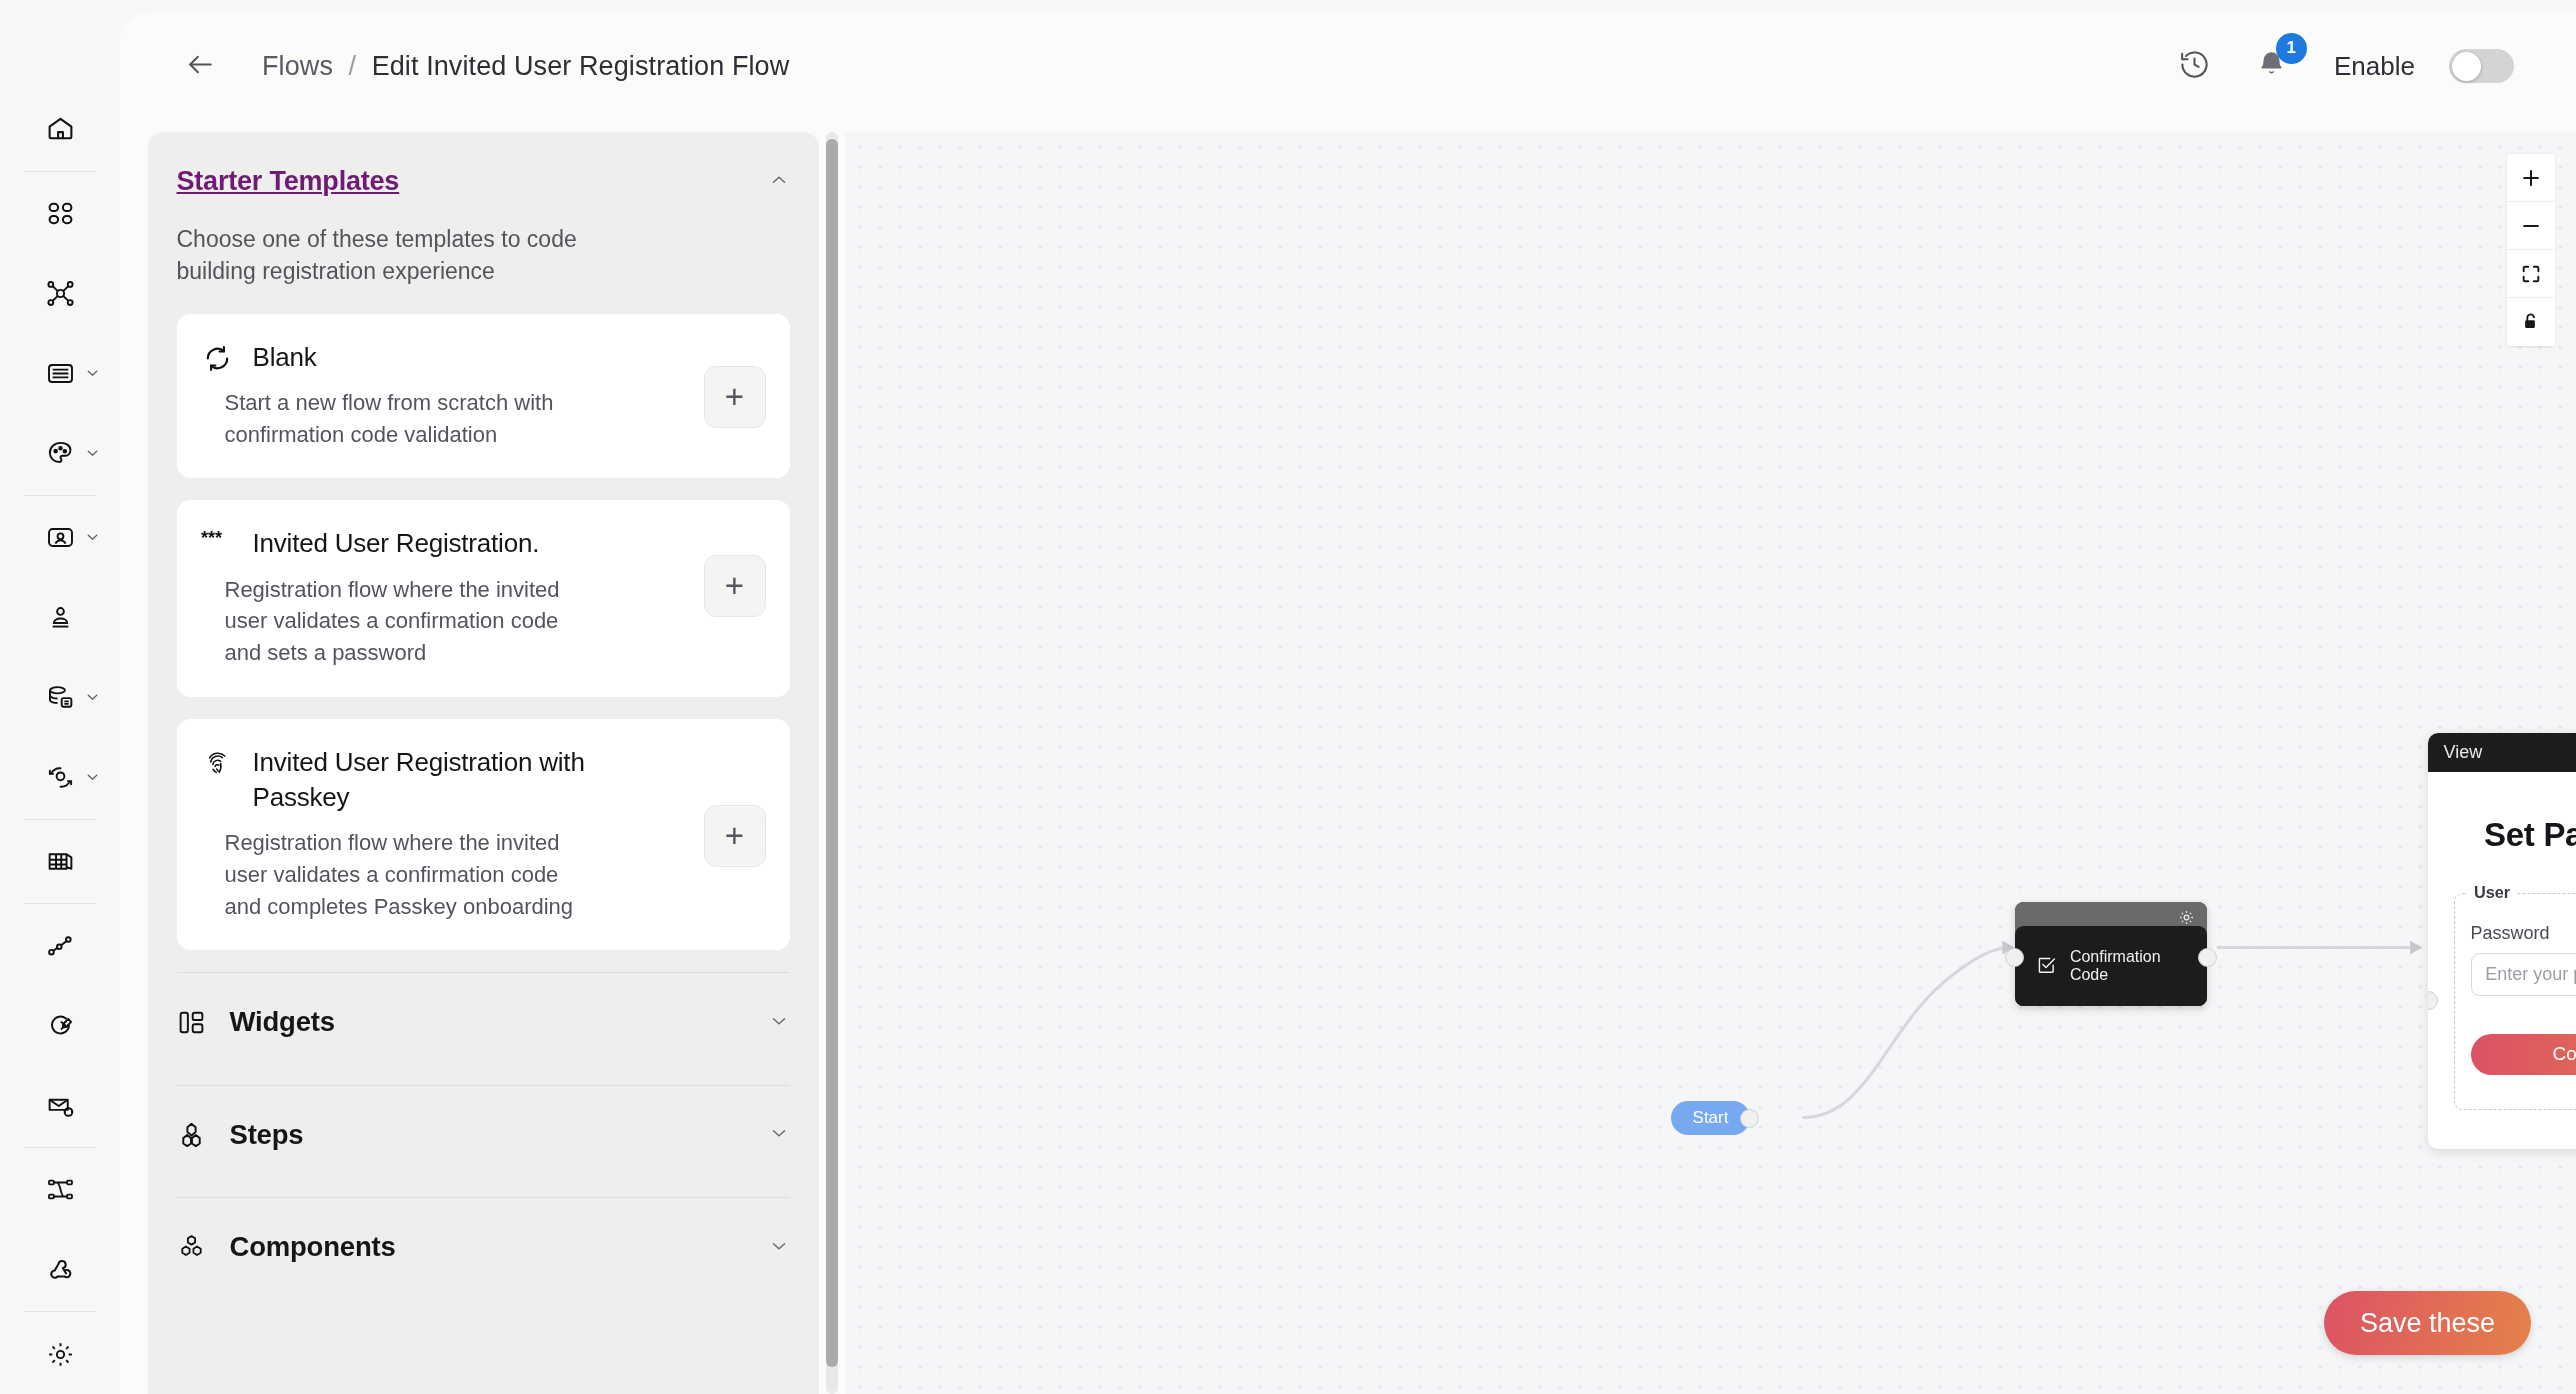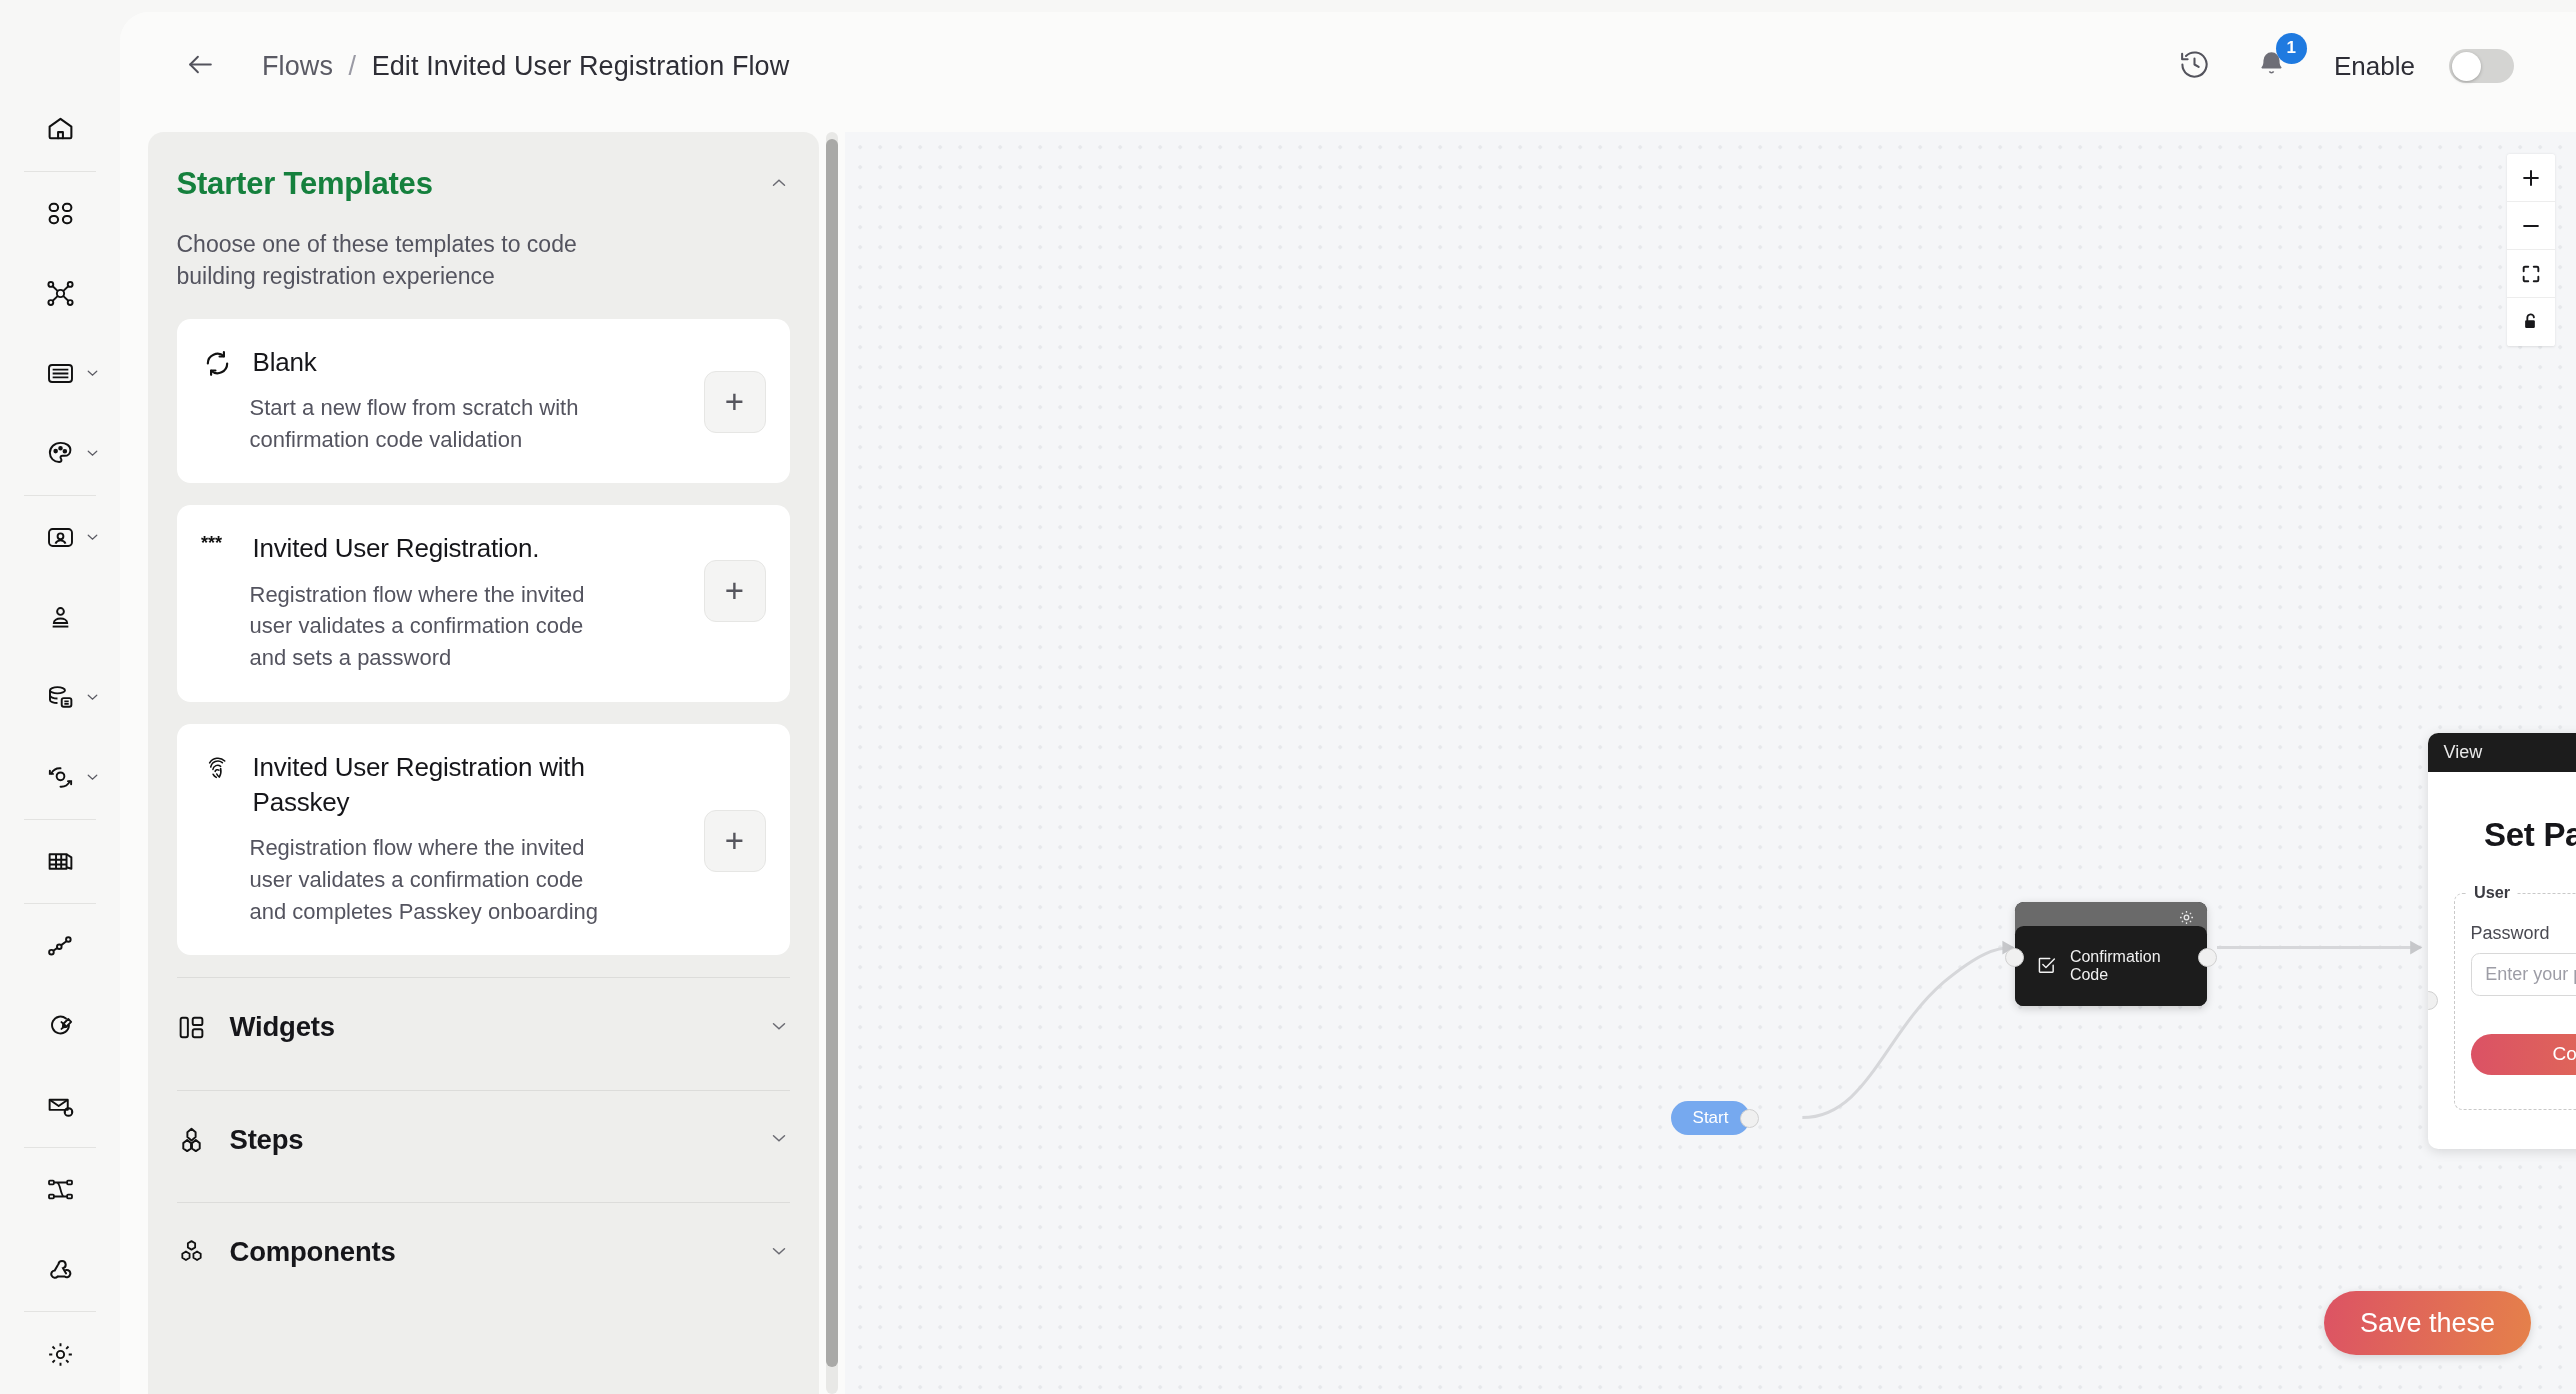--- a/index.html
+++ b/index.html
@@ -94,21 +94,21 @@
     width: 671px; height: 1262px;
     background: #eeeeec;
     border-radius: 15.5px 15.5px 0 0;
     overflow: hidden;
   }
   .side-inner { padding: 0 29px; }
   .sec-head {
     display: flex; align-items: center;
     padding: 34px 0 15.5px 0;
   }
-  .sec-title { font-size: 31px; font-weight: 700; color: #15803d; letter-spacing: -0.2px; }
+  .sec-title { font-size: 27px; font-weight: 700; color: #701a75; letter-spacing: -0.2px; text-decoration: underline; }
   .sec-chev { margin-left: auto; }
   .sec-desc {
     font-size: 23px; line-height: 1.42; color: #54545f;
     margin: 10.3px 0 26px 0; max-width: 447px;
   }
   .tpl-card {
     background: #fff; border-radius: 13.7px;
     padding: 26px 24px 27.5px 24px;
     margin-bottom: 22px;
     position: relative;
@@ -116,21 +116,21 @@
     cursor: pointer;
   }
   .tpl-top { display: flex; align-items: flex-start; gap: 19px; }
   .tpl-icon { width: 33px; min-width: 33px; margin-top: 3.4px; display:flex; justify-content:center; }
   .tpl-title {
     font-size: 26px; color: #16161a; line-height: 1.35;
     letter-spacing: -0.2px; padding-right: 94px;
   }
   .tpl-desc {
     font-size: 22px; line-height: 1.45; color: #54545f;
-    margin-top: 12px; margin-left: 49px; max-width: 361px;
+    margin-top: 12px; margin-left: 24px; max-width: 361px;
   }
   .tpl-add {
     position: absolute; right: 24px;
     width: 62px; height: 62px; border-radius: 12px;
     background: #f4f4f3; border: 0.9px solid #e6e6e4;
     display: flex; align-items: center; justify-content: center;
     font-size: 33px; color: #55555d; font-weight: 300;
     cursor: pointer;
   }
   .tpl-add-1 { top: 52px; }

